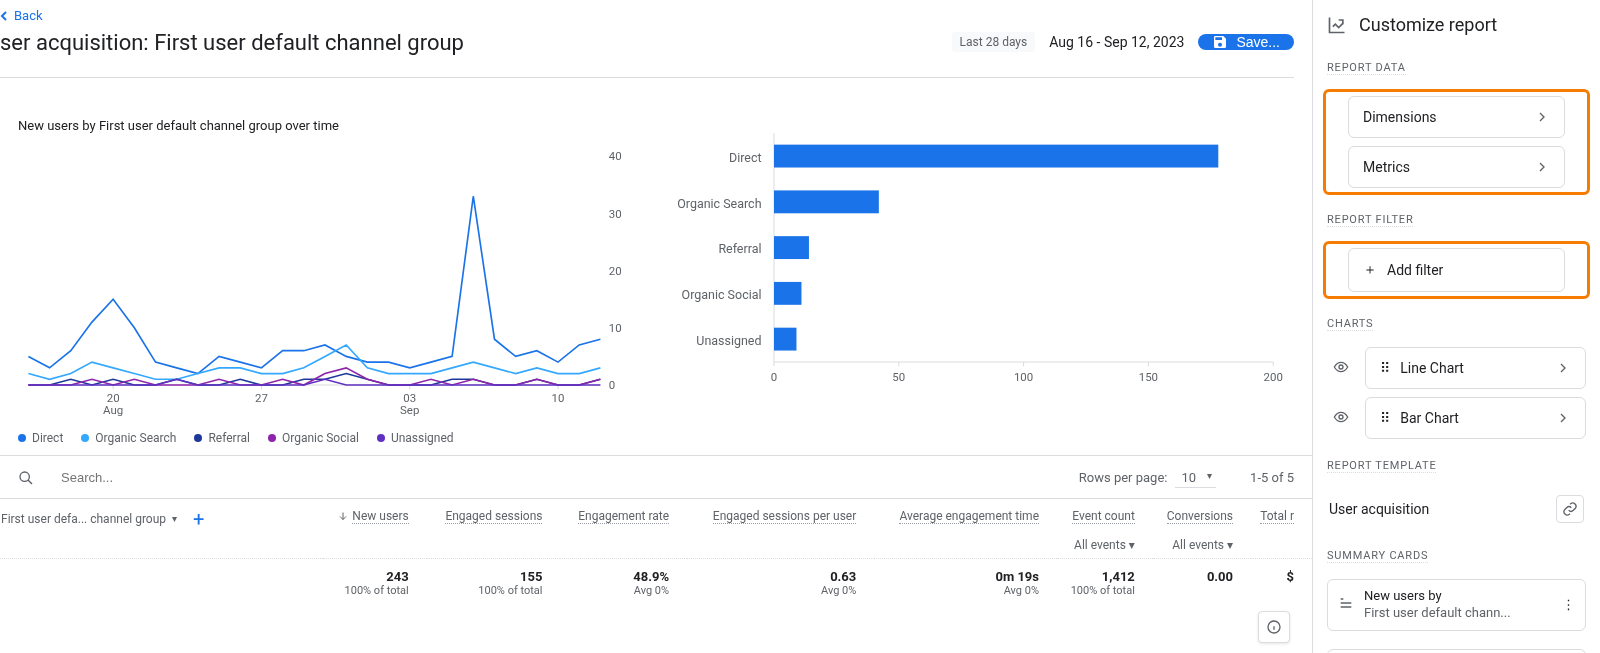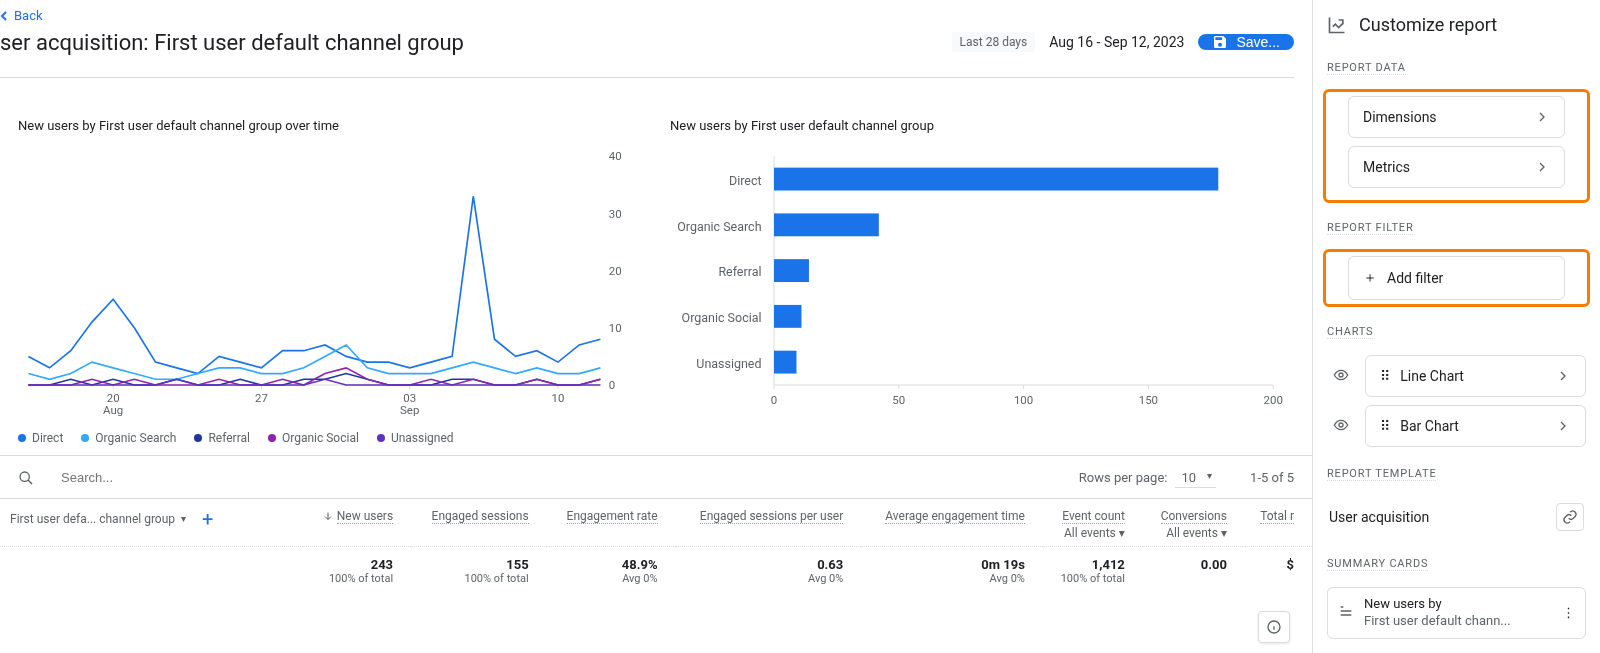--- a/index.html
+++ b/index.html
@@ -43,25 +43,25 @@
   .tableArea{border-top:1px solid var(--border);padding-top:6px;flex:1;display:flex;flex-direction:column;min-height:0}
   .tools{display:flex;align-items:center;padding:6px 18px 10px 18px;gap:10px}
   .searchWrap{flex:1;display:flex;align-items:center;gap:25px;color:var(--muted)}
   .searchWrap input{border:none;outline:none;font-size:13px;flex:1;background:transparent}
   .rows{color:var(--muted);font-size:13px;display:flex;align-items:center;gap:8px}
   .rows .sel{border-bottom:1px solid var(--border);padding:2px 20px 2px 6px;position:relative}
   .rows .sel::after{content:"▾";position:absolute;right:4px;font-size:10px;color:var(--muted)}
   .pager{color:var(--muted);font-size:13px;margin-left:24px}
   .tableScroll{overflow-x:auto;border-top:1px solid var(--border)}
   table{width:100%;border-collapse:collapse;font-size:13px}
-  th,td{text-align:right;padding:10px 18px 6px 10px;vertical-align:top;color:var(--text)}
+  th,td{text-align:right;padding:10px 18px 6px 1px;vertical-align:top;color:var(--text)}
   th{color:var(--muted);font-weight:400;font-size:12px;border-bottom:1px dotted var(--border)}
   th.dim{text-align:left;min-width:280px}
   th .und{border-bottom:1px dotted #9aa0a6;display:inline-block}
-  th .drop{display:block;margin-top:2px;font-size:12px;color:var(--muted)}
+  th .drop{display:block;margin-top:14px;font-size:12px;color:var(--muted)}
   th .drop::after{content:"  ▾"}
   td.dim{text-align:left}
   td .sub{display:block;font-size:11px;color:var(--muted)}
   .dimCell{display:flex;align-items:center;gap:16px}
   .dimCell .t{display:inline-flex;align-items:center;gap:6px}
   .dimCell .t::after{content:"▾";font-size:10px;color:var(--muted)}
   .addBtn{color:var(--blue);font-size:20px;line-height:1}
   th.first svg{width:12px;height:12px;vertical-align:-2px}
 
   
@@ -156,21 +156,20 @@
             <span class="swatch" style="background: rgb(142, 36, 170);"></span>
             <span>Organic Social</span>
           </span>
           <span class="item">
             <span class="swatch" style="background: rgb(95, 48, 194);"></span>
             <span>Unassigned</span>
           </span>
         </div>
     </div>
     <div class="card">
-      <div class="cardTitle">New users by First user default channel group</div>
       <div class="plot"><svg class="chart" id="barChart" viewBox="0 0 600 260">
             <line x1="100" y1="10" x2="100" y2="230" stroke="#dadce0"></line>
             <line x1="100" y1="230" x2="580" y2="230" stroke="#dadce0"></line>
             <line x1="100" y1="230" x2="100" y2="234" stroke="#dadce0"></line>
             <text x="100" y="248" text-anchor="middle" font-size="11" fill="#5f6368">0</text>
             <line x1="220" y1="230" x2="220" y2="234" stroke="#dadce0"></line>
             <text x="220" y="248" text-anchor="middle" font-size="11" fill="#5f6368">50</text>
             <line x1="340" y1="230" x2="340" y2="234" stroke="#dadce0"></line>
             <text x="340" y="248" text-anchor="middle" font-size="11" fill="#5f6368">100</text>
             <line x1="460" y1="230" x2="460" y2="234" stroke="#dadce0"></line>
@@ -257,21 +256,21 @@
   </div>
 
   <div><span class="secLabel">REPORT DATA</span></div>
   <div class="hlGroup">
     <div class="pill">
       <span>Dimensions</span>
       <svg class="ch" viewBox="0 0 24 24" stroke-width="2">
           <path d="m9 6 6 6-6 6"></path>
         </svg>
     </div>
-    <div class="pill" style="margin-bottom:8px">
+    <div class="pill" style="margin-bottom:0">
       <span>Metrics</span>
       <svg class="ch" viewBox="0 0 24 24" stroke-width="2">
           <path d="m9 6 6 6-6 6"></path>
         </svg>
     </div>
   </div>
 
   <div><span class="secLabel">REPORT FILTER</span></div>
   <div class="hlGroup">
     <div class="pill" style="margin-bottom:0">

